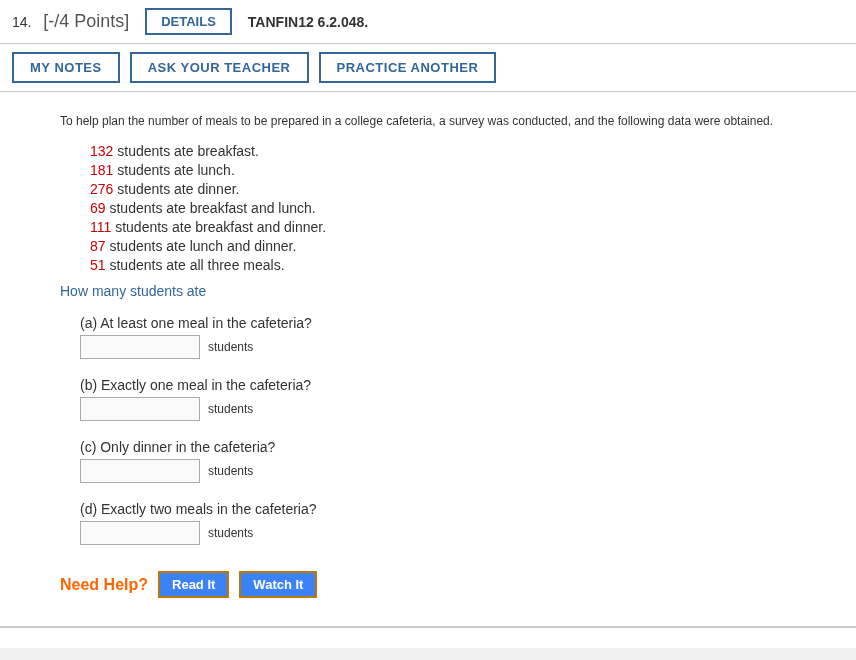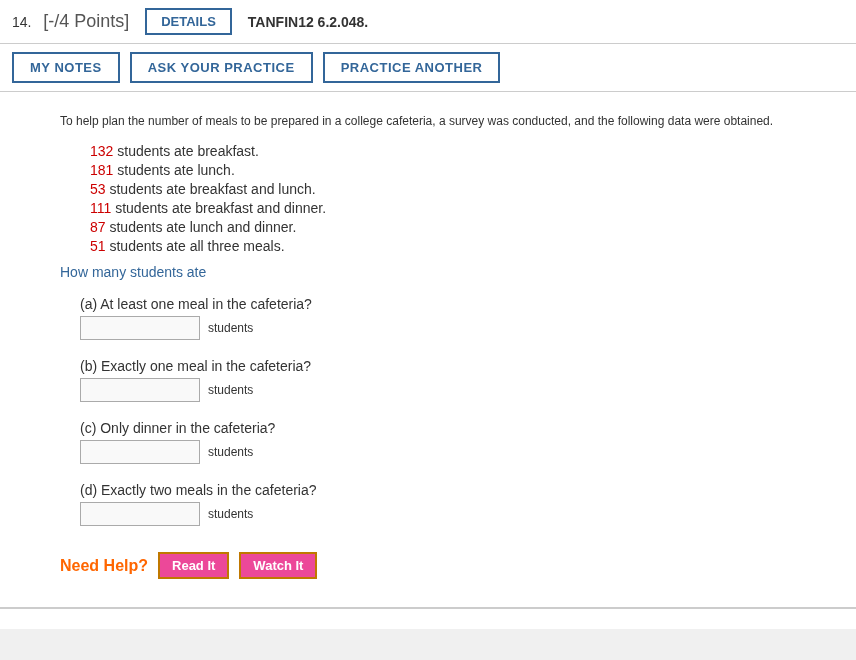--- a/index.html
+++ b/index.html
@@ -110,21 +110,21 @@
       gap: 10px;
       margin-top: 16px;
       padding: 8px 0;
     }
     .need-help-text {
       color: #ff6600;
       font-weight: bold;
       font-size: 16px;
     }
     .help-btn {
-      background: #ec4899;
+      background: #3b82f6;
       border: 2px solid #c07800;
       color: #fff;
       font-weight: bold;
       font-size: 13px;
       padding: 4px 12px;
       cursor: pointer;
     }
     .bottom-bar {
       background: #fff;
       border-top: 1px solid #ccc;
@@ -144,31 +144,32 @@
     <span>14.</span>
     &nbsp;
     <span style="color:#555;font-weight:normal;font-size:18px;">[-/4 Points]</span>
   </span>
   <button class="details-btn">DETAILS</button>
   <span class="question-id">TANFIN12 6.2.048.</span>
 </div>
 
 <div class="action-bar">
   <button class="action-btn">MY NOTES</button>
-  <button class="action-btn">ASK YOUR PRACTICE</button>
+  <button class="action-btn">ASK YOUR TEACHER</button>
   <button class="action-btn">PRACTICE ANOTHER</button>
 </div>
 
 <div class="main-content">
   <p class="problem-text">To help plan the number of meals to be prepared in a college cafeteria, a survey was conducted, and the following data were obtained.</p>
 
   <ul class="data-list" id="data-list-container">
   <li><span class="num">132</span><span> students ate breakfast.</span></li>
       <li><span class="num">181</span><span> students ate lunch.</span></li>
-      <li><span class="num">53</span><span> students ate breakfast and lunch.</span></li>
+      <li><span class="num">276</span><span> students ate dinner.</span></li>
+      <li><span class="num">69</span><span> students ate breakfast and lunch.</span></li>
       <li><span class="num">111</span><span> students ate breakfast and dinner.</span></li>
       <li><span class="num">87</span><span> students ate lunch and dinner.</span></li>
       <li><span class="num">51</span><span> students ate all three meals.</span></li>
     </ul>
 
   <p class="question-prompt">How many students ate</p>
 
   <div id="sub-questions-container">
       <div class="sub-question">
       <label>(a) At least one meal in the cafeteria?</label>

